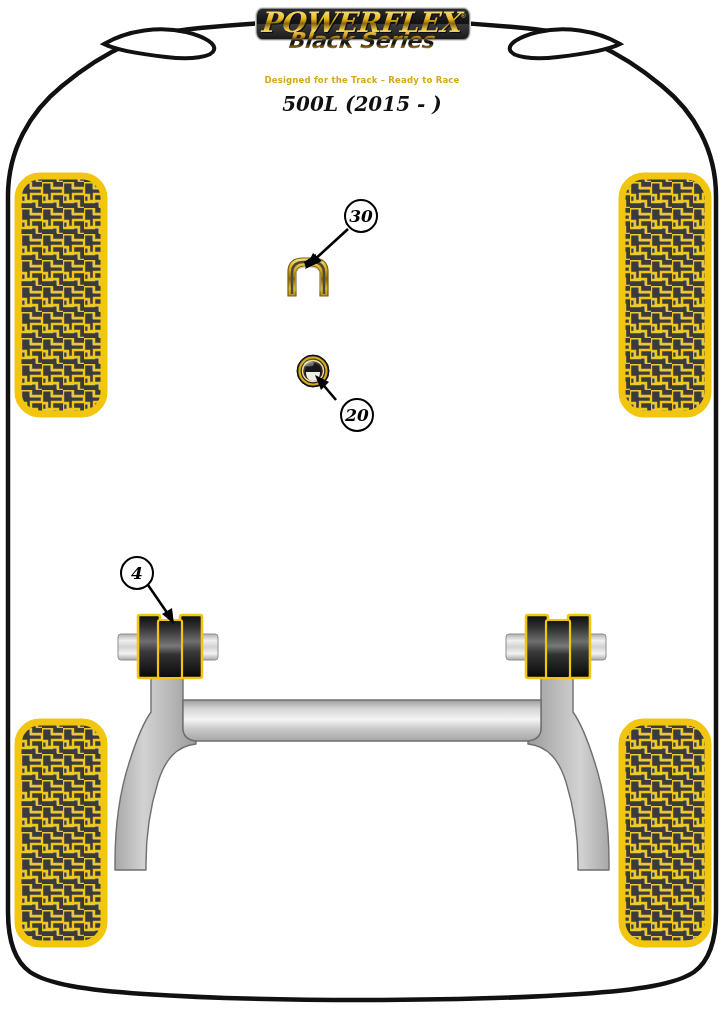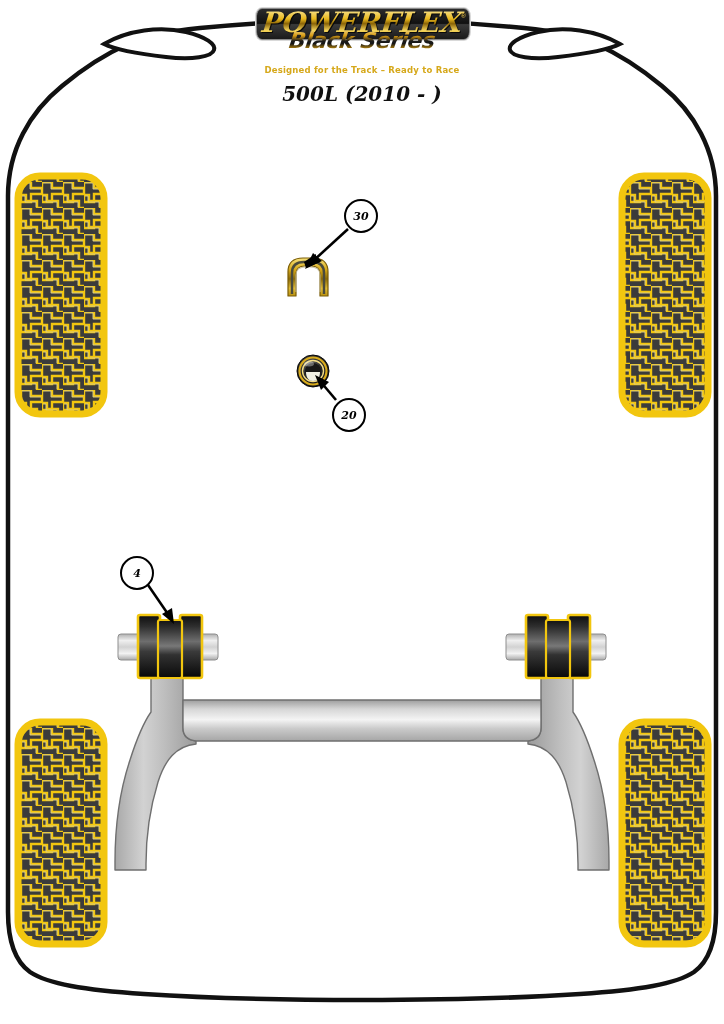--- a/index.html
+++ b/index.html
@@ -104,21 +104,21 @@
     font-weight: bold;
     font-size: 22px;
     letter-spacing: -0.5px;
     background: linear-gradient(180deg,#f6e39a 0%, #d79a12 30%, #1b1b1b 50%, #161616 60%, #b8860b 80%, #f2c94c 100%);
     -webkit-background-clip: text;
     background-clip: text;
     -webkit-text-fill-color: transparent;
     transform: skewX(-8deg);
   }
   #tagline {
-    margin-top: 3px;
+    margin-top: 13px;
     font-family: "DejaVu Sans", sans-serif;
     font-size: 8.5px;
     font-weight: bold;
     letter-spacing: 0.2px;
     color: #d6a81a;
   }
   #model-title {
     margin-top: 7px;
     font-family: "DejaVu Serif", serif;
     font-style: italic;
@@ -135,26 +135,26 @@
     border-radius: 50%;
     background: #ffffff;
     border: 2.5px solid #000000;
     box-sizing: border-box;
     display: flex;
     align-items: center;
     justify-content: center;
     font-family: "DejaVu Serif", serif;
     font-style: italic;
     font-weight: bold;
-    font-size: 11px;
+    font-size: 17px;
     color: #000000;
     z-index: 40;
   }
   #callout-30 { left: 344px; top: 199px; }
-  #callout-20 { left: 332px; top: 398px; }
+  #callout-20 { left: 340px; top: 398px; }
   #callout-10 { left: 120px; top: 556px; }
 </style>
 </head>
 <body>
 
 <div id="stage">
 
   <svg id="diagram-svg" viewBox="0 0 724 1024">
     <defs>
 
@@ -362,20 +362,20 @@
 
   <div id="brand-block">
     <div id="logo-wrap">
       <div id="logo-plate"></div>
       <div id="logo-powerflex-shadow">POWERFLEX</div>
       <div id="logo-powerflex">POWERFLEX</div>
       <div id="logo-reg">®</div>
       <div id="logo-blackseries">Black Series</div>
     </div>
     <div id="tagline">Designed for the Track – Ready to Race</div>
-    <div id="model-title">500L (2010 - )</div>
+    <div id="model-title">500L (2015 - )</div>
   </div>
 
   <div class="callout" id="callout-30">30</div>
   <div class="callout" id="callout-20">20</div>
   <div class="callout" id="callout-10">4</div>
 
 </div>
 
 </body></html>

